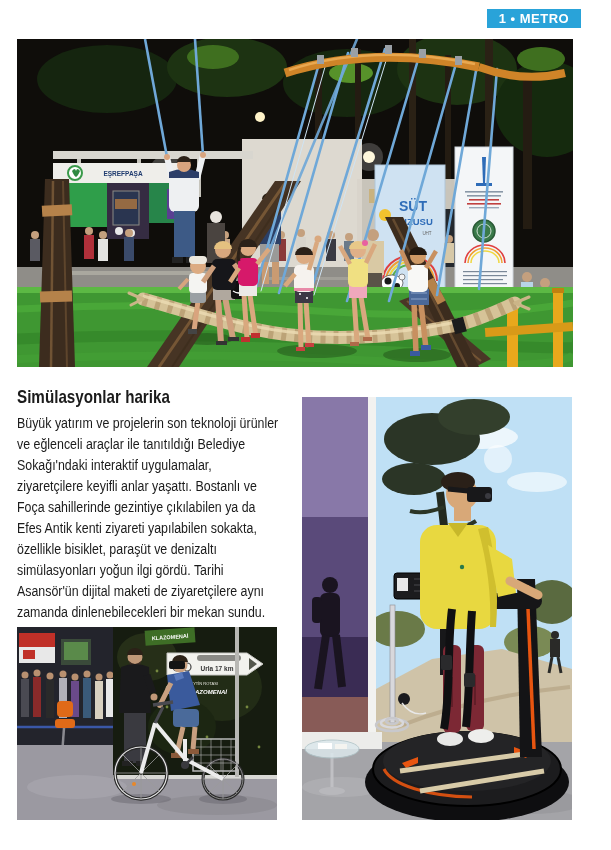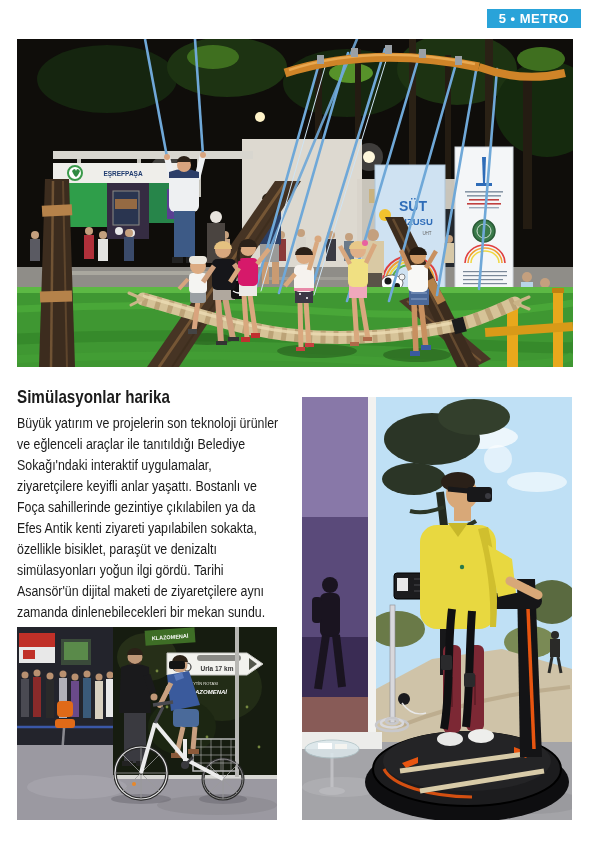--- a/index.html
+++ b/index.html
@@ -21,21 +21,21 @@
            transform-origin:0 0;color:#1b1b1b;}
   .article h2{margin:0 0 5px 0;font-size:19px;line-height:21px;}
   .article p{margin:0;font-size:15.5px;line-height:21px;white-space:pre-line;}
   text{font-family:"Liberation Sans",sans-serif;}
 </style>
 </head>
 <body>
 
 <div class="page">
 
-  <div class="badge">5 • METRO</div>
+  <div class="badge">1 • METRO</div>
 
   <figure class="photo main-photo" style="margin:0">
     <svg viewBox="0 0 556 328" width="556" height="328">
 
       <rect x="0" y="0" width="556" height="328" fill="#0f0d0a"></rect>
 
       <g>
         <ellipse cx="90" cy="40" rx="70" ry="34" fill="#15250f"></ellipse>
         <ellipse cx="210" cy="28" rx="60" ry="30" fill="#1d3312"></ellipse>
         <ellipse cx="330" cy="44" rx="64" ry="34" fill="#16270f"></ellipse>

